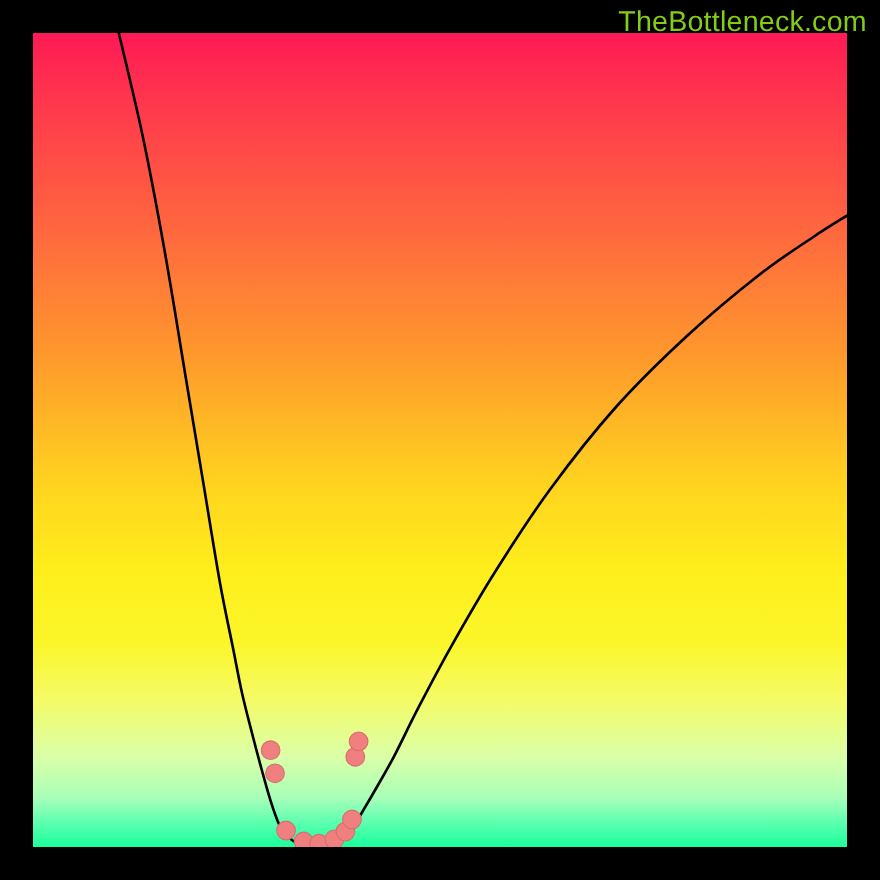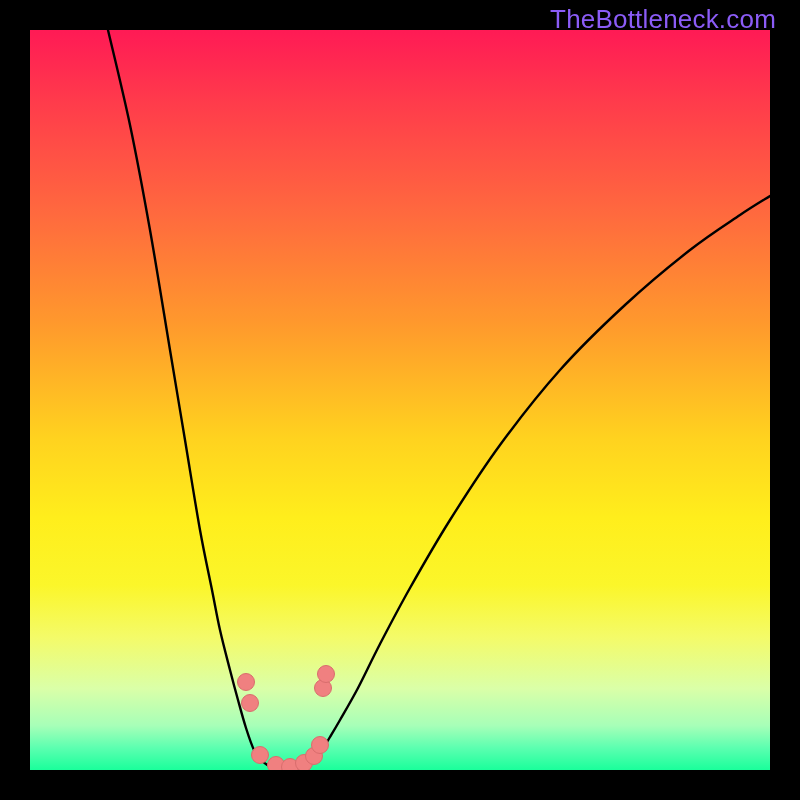--- a/index.html
+++ b/index.html
@@ -44,22 +44,22 @@
       #f4fb68 82%,
       #daffa8 89%,
       #a7ffb8 94%,
       #5cffb0 97%,
       #1aff9b 100%
     );
   }
   .watermark {
     position: absolute;
     top: 4px;
-    right: 24px;
-    color: #8b5cf6;
+    right: 12px;
+    color: #84cc16;
     font-size: 26px;
     font-weight: 400;
     letter-spacing: 0.2px;
     z-index: 5;
     user-select: none;
   }
   svg.curve, svg.markers {
     position: absolute;
     left: 0;
     top: 0;

